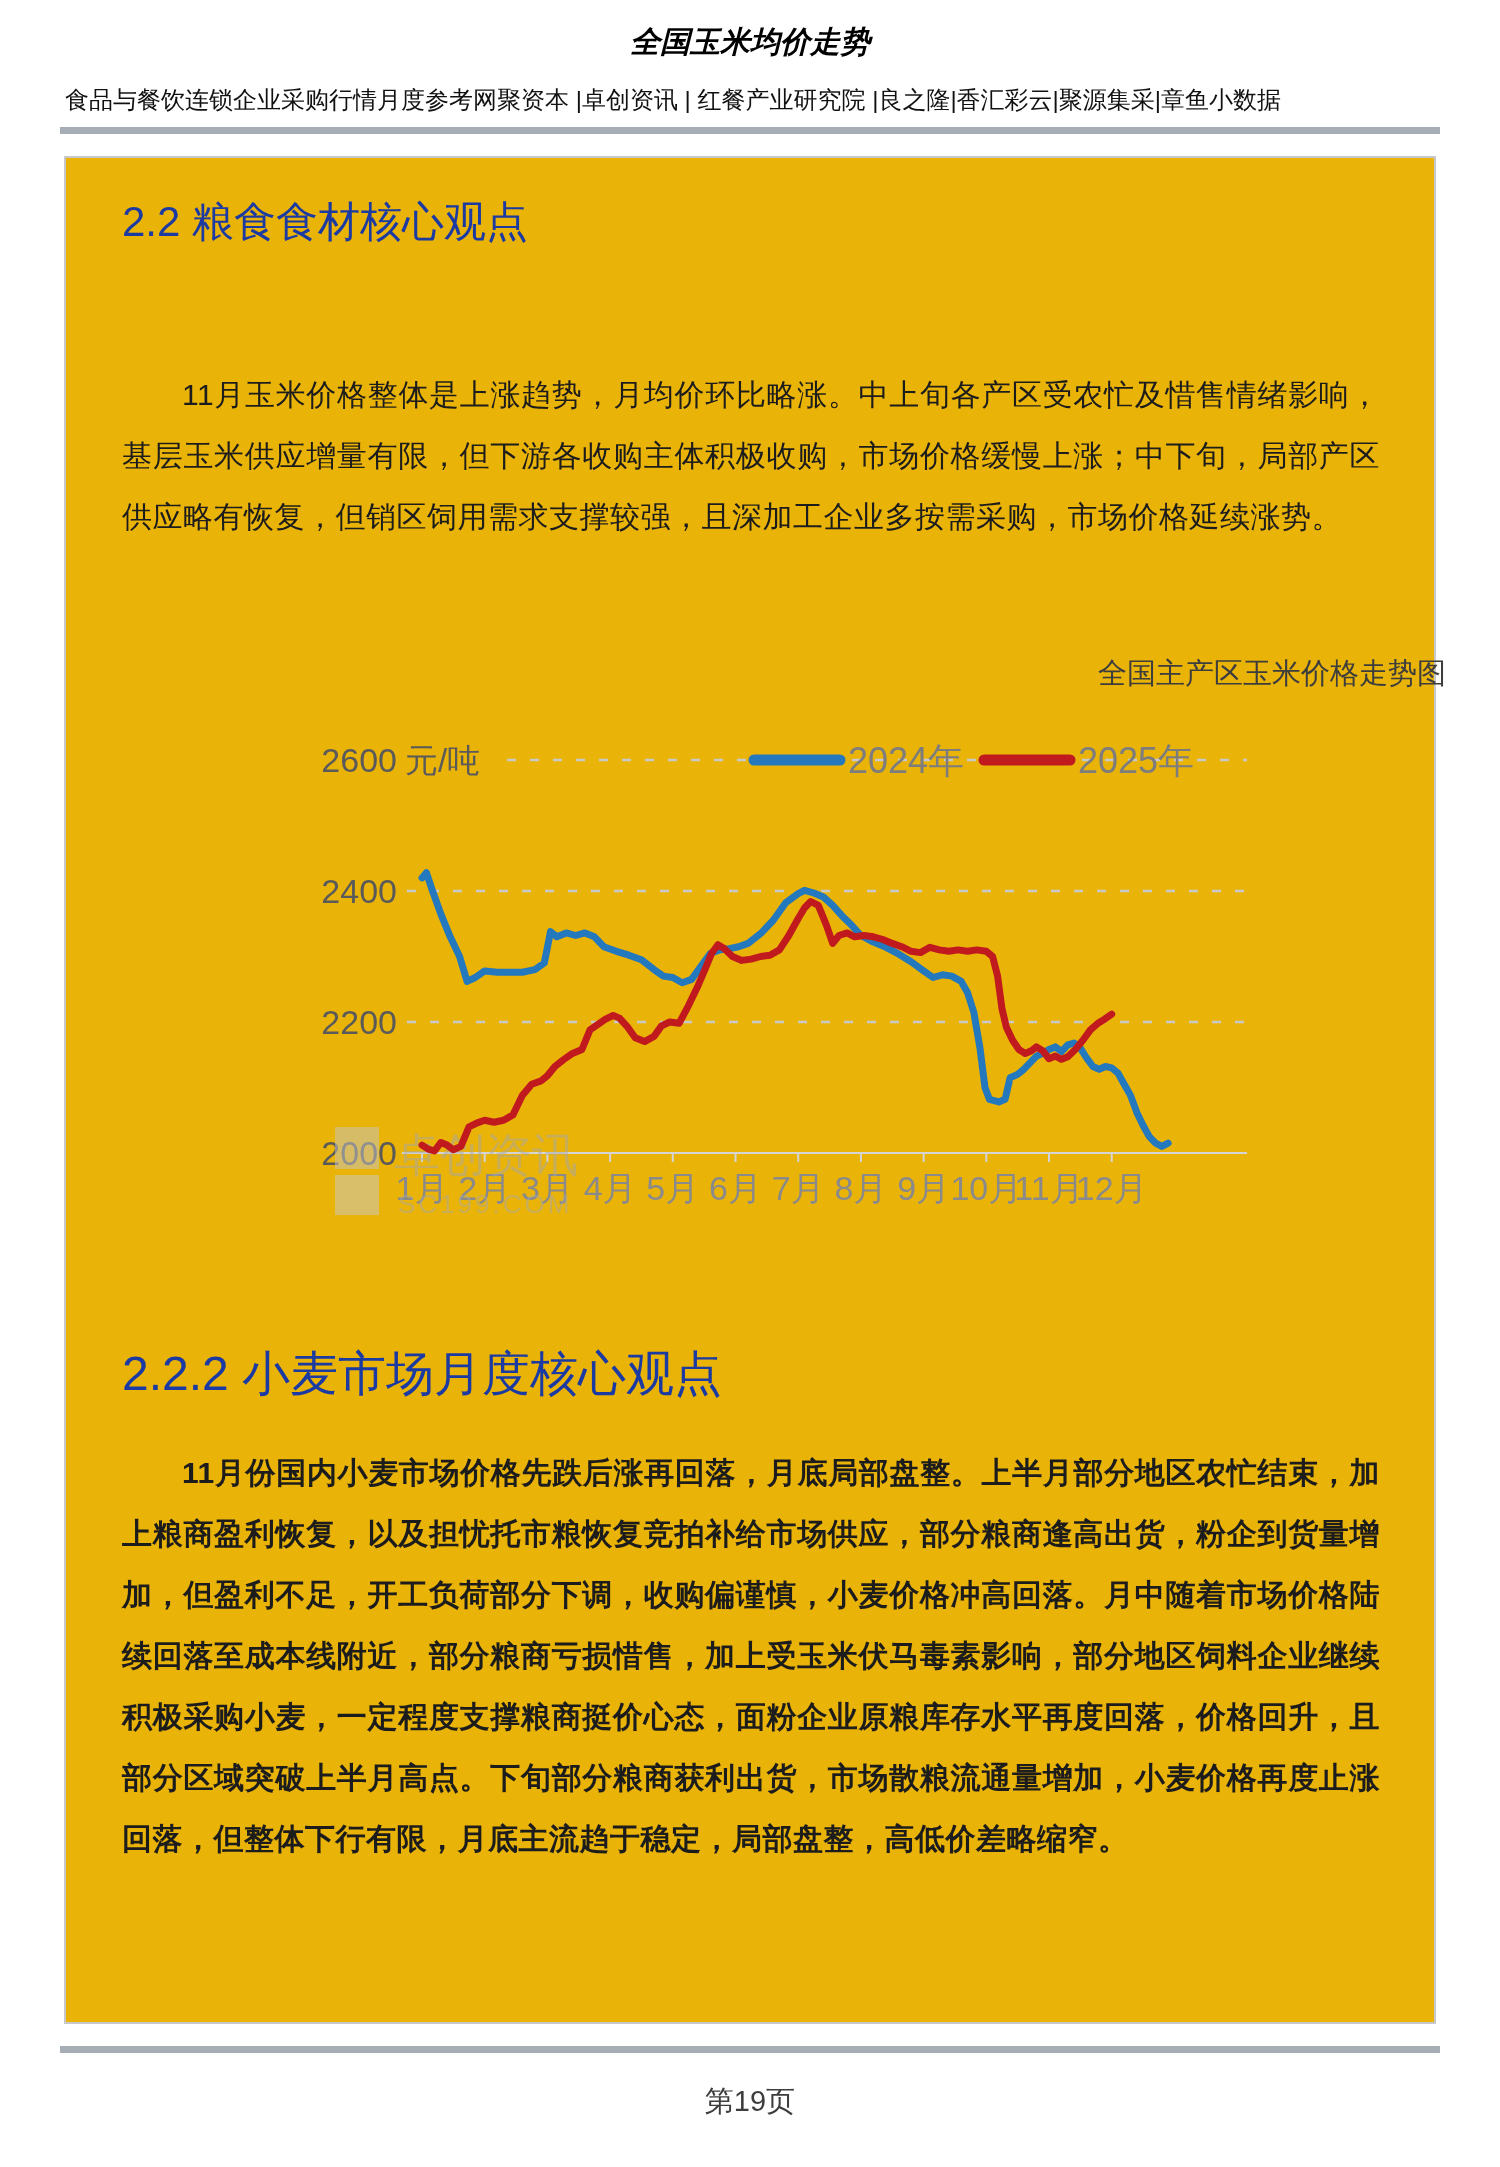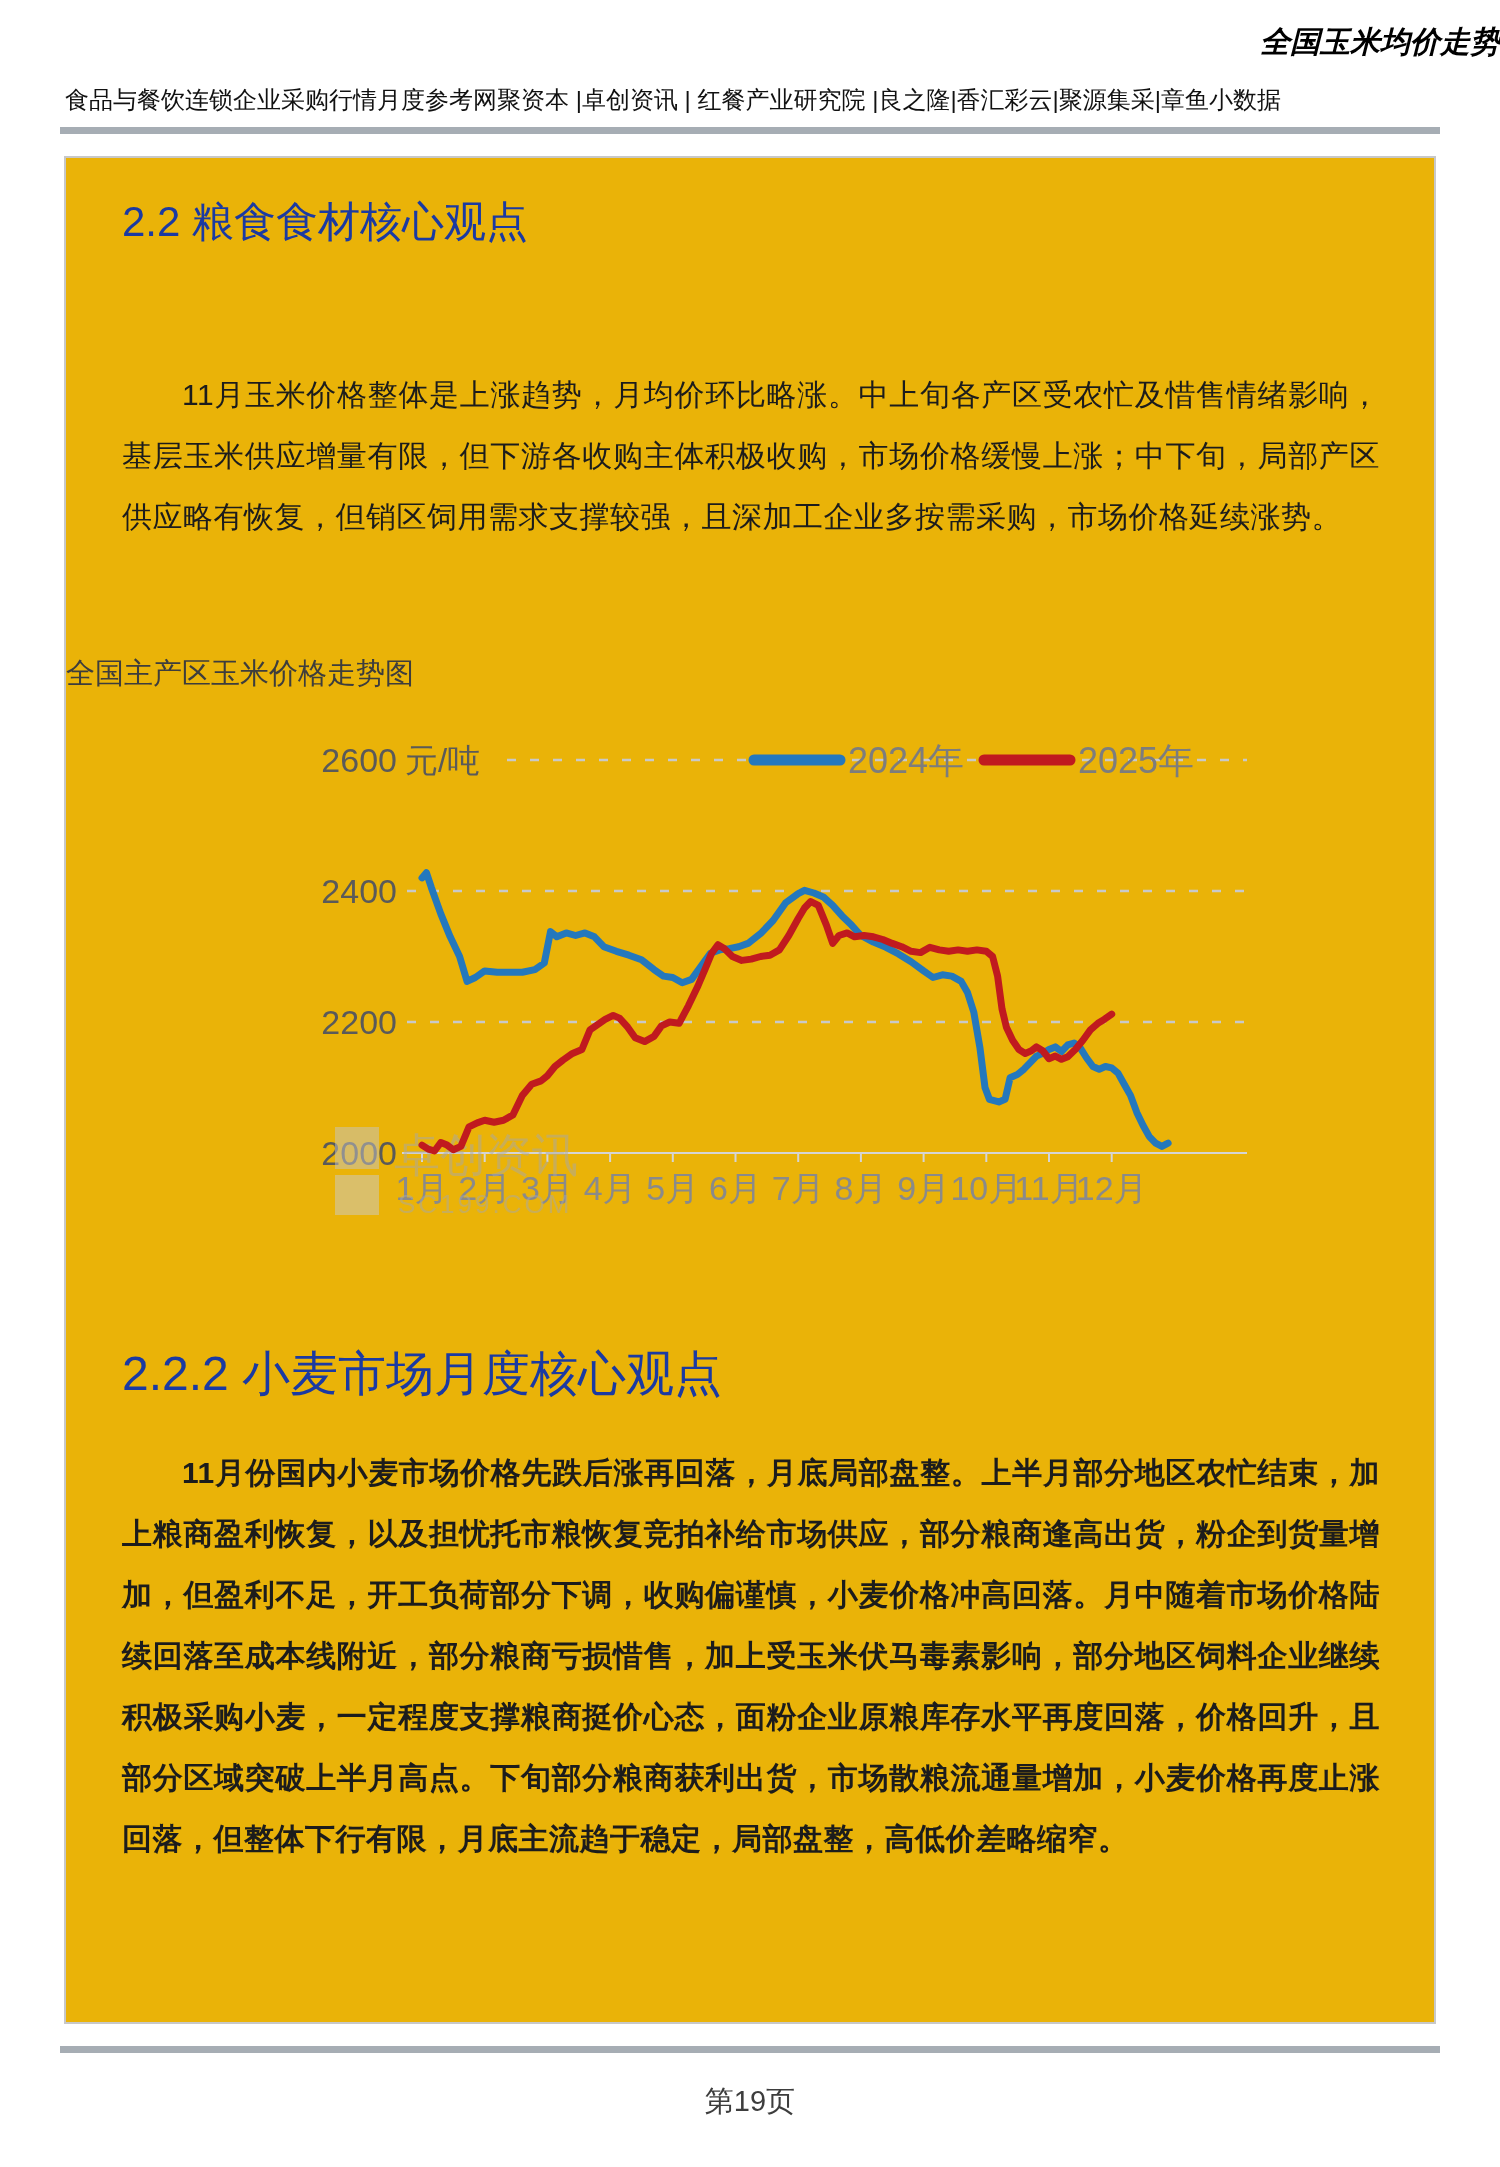--- a/index.html
+++ b/index.html
@@ -1,38 +1,38 @@
 <!DOCTYPE html>
 <html><head>
 <meta charset="utf-8">
 <style>
   html,body{margin:0;padding:0;background:#ffffff;}
   .page{position:relative;width:1500px;height:2167px;background:#fff;overflow:hidden;
         font-family:"Liberation Sans",sans-serif;color:#1c1c1c;}
-  .doc-title{position:absolute;top:22px;left:0;width:1500px;text-align:right;
+  .doc-title{position:absolute;top:22px;left:0;width:1500px;text-align:center;
         font-family:"Liberation Serif",serif;font-weight:bold;font-style:italic;
         font-size:30px;color:#000;}
   .subrow{position:absolute;top:84px;left:65px;width:1372px;display:flex;
         font-size:24px;color:#111;font-weight:500;
         white-space:nowrap;}
   .rule{position:absolute;left:60px;width:1380px;height:7px;background:#a6adb4;}
   .rule.top{top:127px;}
   .rule.bottom{top:2046px;}
   .content-box{position:absolute;left:64px;top:156px;width:1372px;height:1868px;
         border:2px solid #c8c8c8;background:#eab308;box-sizing:border-box;}
   .h-blue{position:absolute;left:56px;color:#1b3aa2;font-weight:500;white-space:nowrap;}
   .h1{top:36px;font-size:42px;}
   .h2a{top:122px;font-size:40px;}
   .h2b{top:1184px;font-size:48px;}
   .para{position:absolute;left:56px;width:1258px;font-size:30px;line-height:61px;
         text-align:justify;text-indent:2em;color:#1c1c1c;letter-spacing:0.5px;}
   .p1{top:206px;}
   .p2{top:1284px;font-weight:bold;}
-  .chart-title{position:absolute;left:0;top:496px;width:1372px;text-align:left;
-        font-size:29px;color:#3d3d3d;}
+  .chart-title{position:absolute;left:0;top:496px;width:1372px;text-align:right;
+        font-size:29px;color:#3d3d3d;padding-left:8px;}
   .chart-wrap{position:absolute;left:236px;top:545px;width:970px;height:530px;}
   .footer{position:absolute;top:2082px;left:0;width:1500px;text-align:center;
         font-size:29px;color:#3d3d3d;}
 </style>
 </head>
 <body>
 
 <div class="page">
 
   <div class="doc-title">全国玉米均价走势</div>

